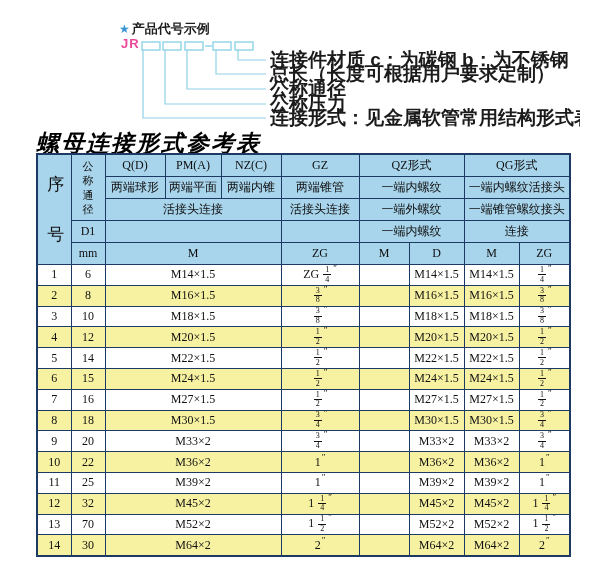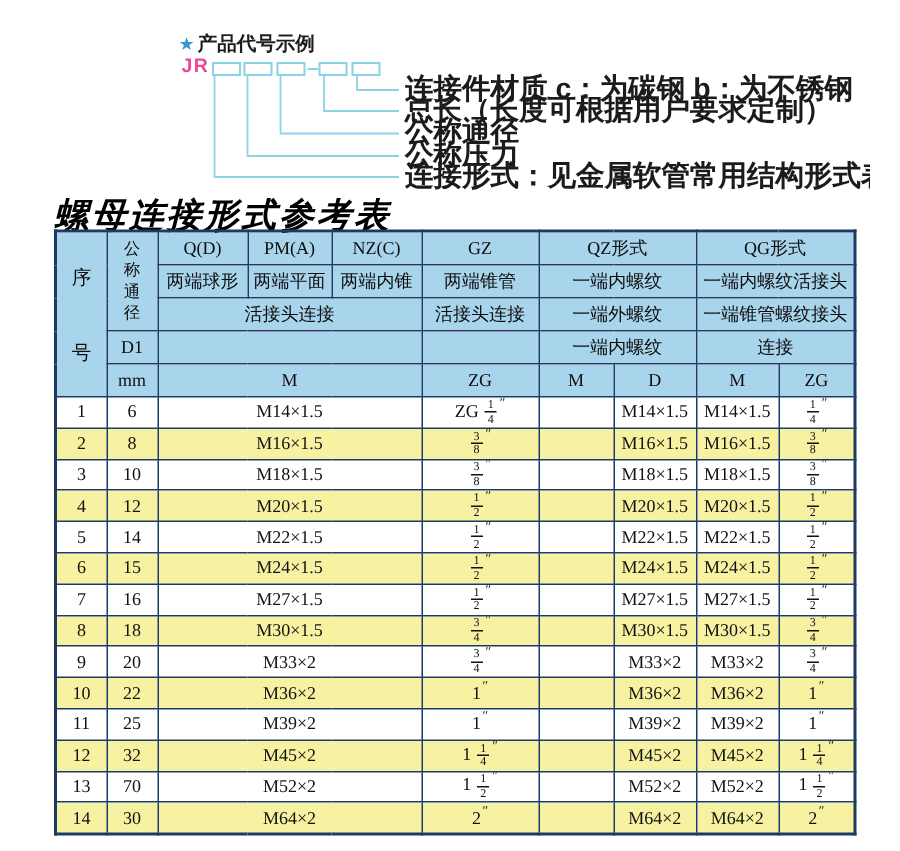--- a/index.html
+++ b/index.html
@@ -22,21 +22,21 @@
 
   
   table.ref{position:absolute;left:36px;top:153px;width:533px;border-collapse:collapse;table-layout:fixed;
             border:2px solid var(--border,#16335a);}
   table.ref th,table.ref td{border:1px solid var(--border,#1c3a63);text-align:center;vertical-align:middle;
             padding:0;overflow:hidden;font-weight:normal;}
   table.ref thead th{background:var(--header-bg,#a9d5ec);height:21px;font-size:12px;color:#0d0d0d;}
   table.ref tbody td{height:19.8px;font-size:12px;background:#fff;}
   table.ref tbody tr.alt td{background:var(--row-alt,#f7f1a2);}
   table.ref tbody td.wcell{background:#fff;}
-  .vwrap2{width:14px;margin:0 auto;word-break:break-all;line-height:50px;font-size:13px;}
+  .vwrap2{width:14px;margin:0 auto;word-break:break-all;line-height:50px;font-size:17px;text-align:right;}
   .vwrap4{width:12px;margin:0 auto;word-break:break-all;line-height:14.5px;font-size:11px;}
   .fr{display:inline-flex;flex-direction:column;vertical-align:middle;line-height:1.05;font-size:8px;margin:0 1px;}
   .fn{border-bottom:1px solid #111;padding:0 2px;}
   .fd{padding-top:0.5px;}
   .qm{font-size:9px;vertical-align:top;position:relative;top:-3px;margin-left:1px;}
 </style>
 </head>
 <body>
 
 <div id="page">

